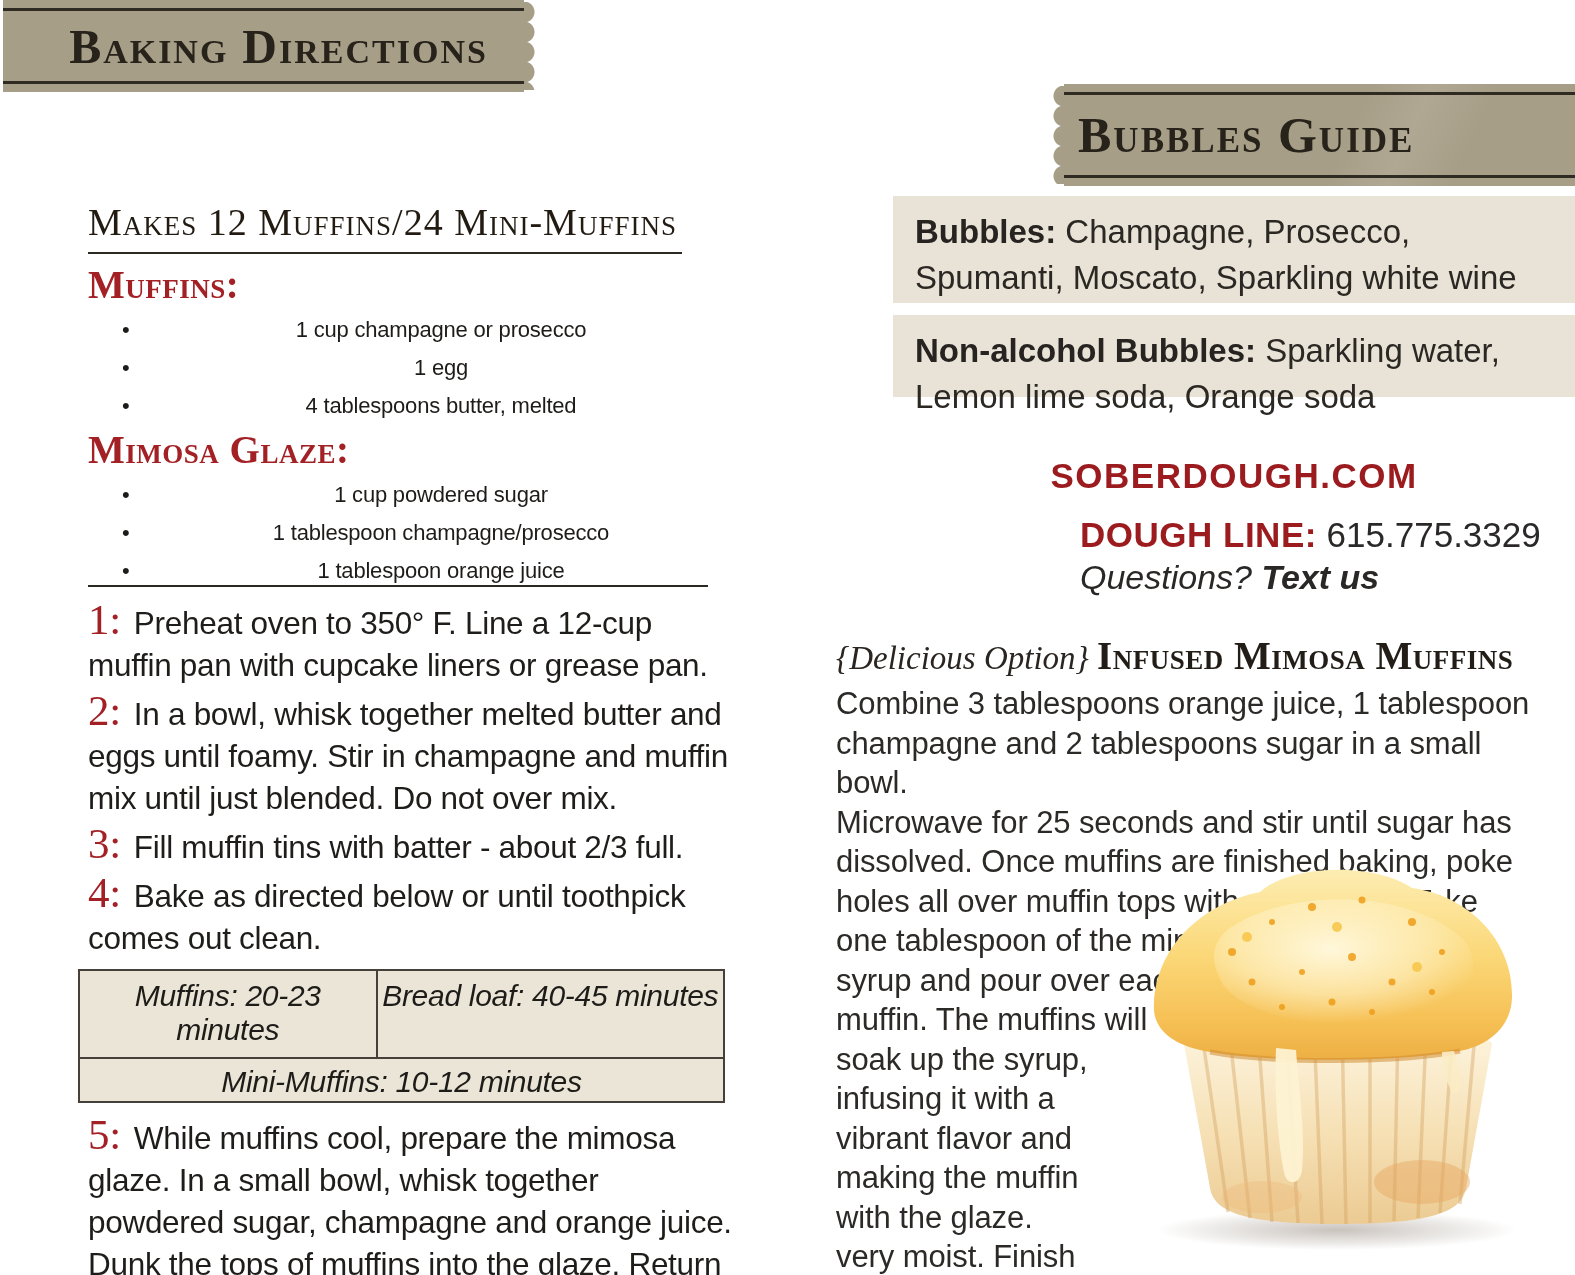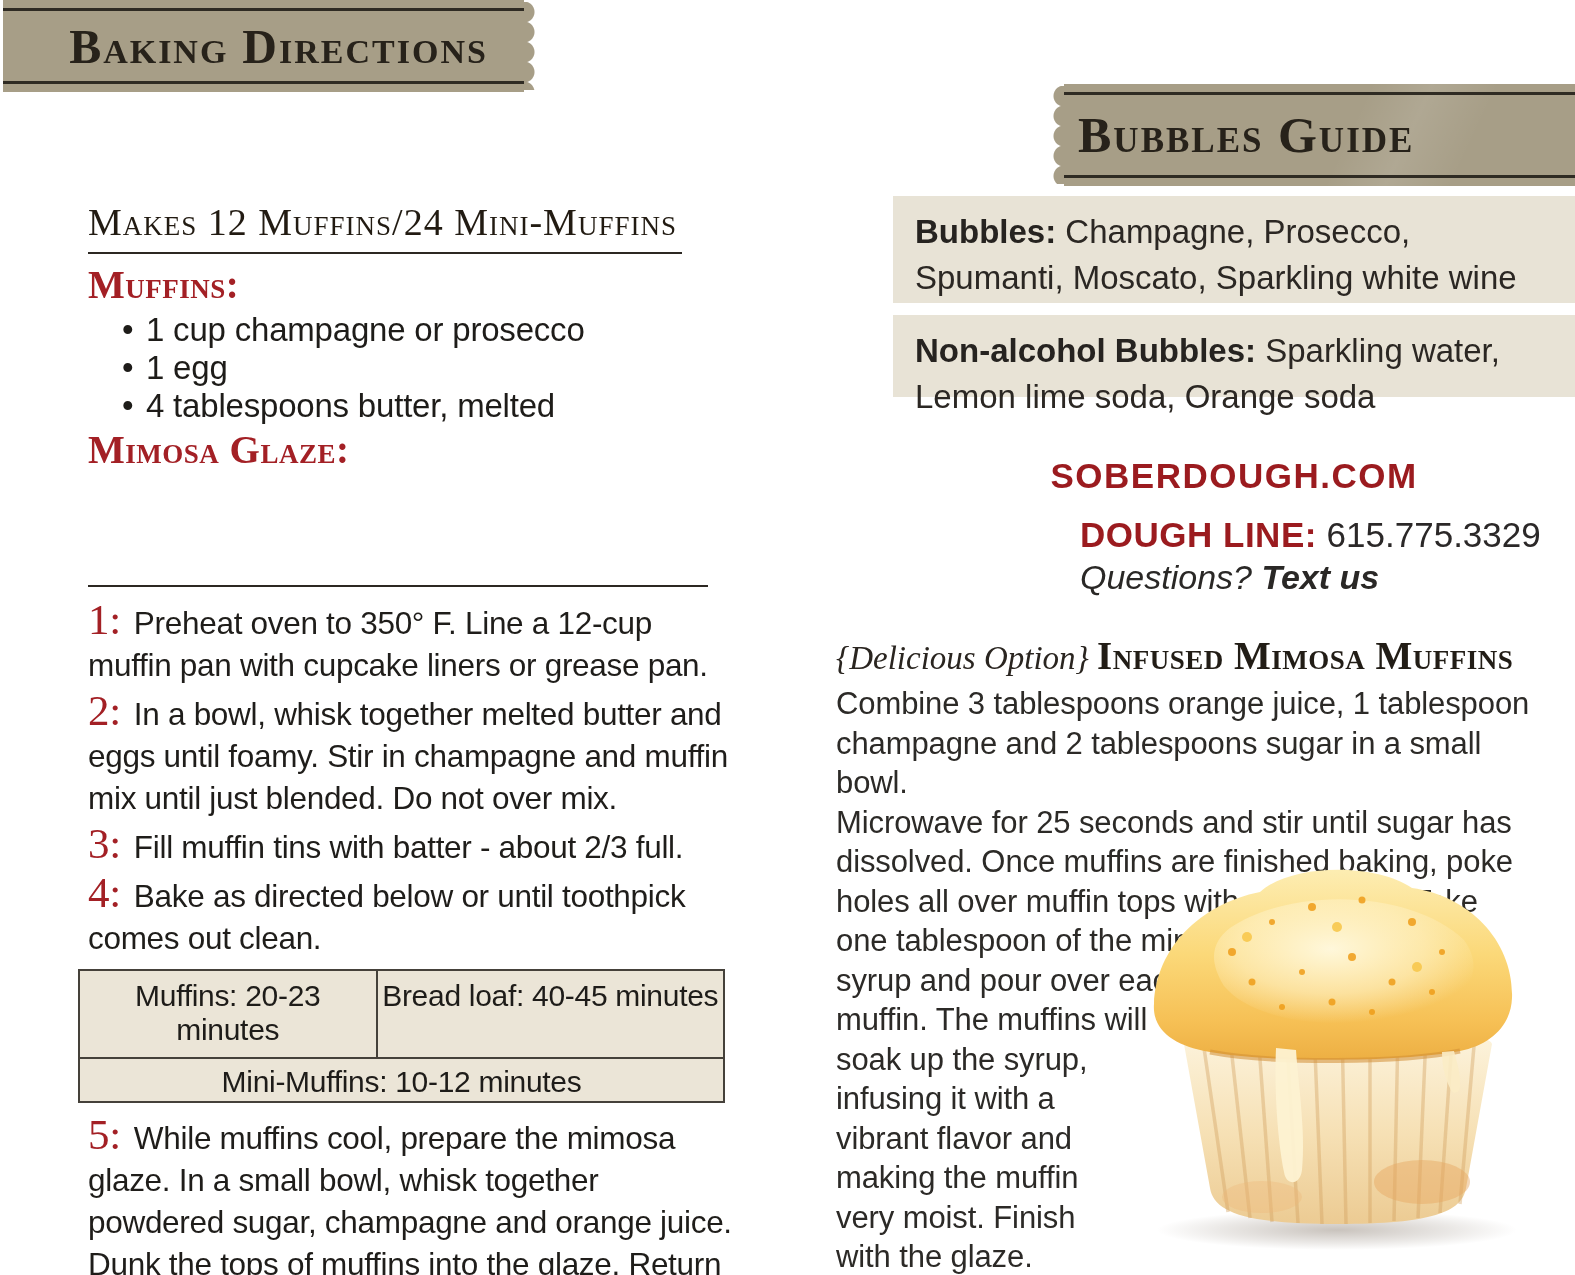--- a/index.html
+++ b/index.html
@@ -28,32 +28,32 @@
   
   .yield{position:absolute;left:88px;top:200px;white-space:nowrap;
      font-family:"Liberation Serif",serif;font-variant:small-caps;font-weight:400;
      font-size:38px;letter-spacing:1px;color:#221b12;}
   .yield-rule{position:absolute;left:88px;top:252px;width:594px;height:2px;background:#2c2822;}
 
   .ingredients{position:absolute;left:88px;top:264px;width:648px;}
   .red-head{font-family:"Liberation Serif",serif;font-variant:small-caps;font-weight:700;
      font-size:39px;line-height:1.1;color:#a32025;margin:0 0 4px 0;letter-spacing:.5px;}
   .ing-list{list-style:none;margin:0 0 4px 0;padding:0;}
-  .ing-list li{position:relative;font-size:33px;line-height:38px;padding-left:58px;
-     letter-spacing:-.2px;color:#1e1c19;}
+  .ing-list li{position:relative;font-size:22px;line-height:38px;padding-left:58px;
+     letter-spacing:-.2px;color:#1e1c19;text-align:center;}
   .ing-list li::before{content:'\2022';position:absolute;left:34px;top:0;color:#1e1c19;}
   .steps-rule{position:absolute;left:88px;top:585px;width:620px;height:2px;background:#2c2822;}
 
   .steps{position:absolute;left:88px;top:598px;width:652px;}
   .step{margin:0 0 3px 0;font-size:31.5px;line-height:42px;letter-spacing:-.3px;color:#1f1d1a;}
   .step-num{font-family:"Liberation Serif",serif;font-size:43px;line-height:1;
      color:#a32025;margin-right:13px;}
 
   .bake-table{margin:10px 0 10px -10px;width:643px;border:2px solid #45413a;
-     background:#ebe5d7;text-align:center;font-size:30px;letter-spacing:-.3px;color:#1e1c19;}
+     background:#ebe5d7;text-align:center;font-size:30px;letter-spacing:-.3px;color:#1e1c19;font-style:italic;}
   .bt-row1{display:flex;border-bottom:2px solid #45413a;}
   .bt-cell{padding:8px 4px 10px 4px;}
   .bt-cell-1{flex:0.92;} .bt-cell-2{flex:1.08;border-left:2px solid #45413a;}
   .bt-row2{padding:6px 0 2px 0;}
 
   
   .info-box{position:absolute;left:893px;width:682px;background:#e8e3d6;
      font-size:33px;line-height:46px;color:#2b2723;}
   .info-box .box-inner{padding:13px 10px 0 22px;}
   .info-box b{font-weight:700;color:#262320;}
@@ -92,20 +92,25 @@
   <div class="yield-rule"></div>
 
   <div class="ingredients">
     <div class="red-head">Muffins:</div>
     <ul class="ing-list">
       <li>1 cup champagne or prosecco</li>
       <li>1 egg</li>
       <li>4 tablespoons butter, melted</li>
     </ul>
     <div class="red-head">Mimosa Glaze:</div>
+    <ul class="ing-list">
+      <li>1 cup powdered sugar</li>
+      <li>1 tablespoon champagne/prosecco</li>
+      <li>1 tablespoon orange juice</li>
+    </ul>
   </div>
   <div class="steps-rule"></div>
 
   <div class="steps">
     <p class="step">
       <span class="step-num">1:</span><span>Preheat oven to 350° F. Line a 12-cup muffin pan with cupcake liners or grease pan.</span>
     </p>
     <p class="step">
       <span class="step-num">2:</span><span>In a bowl, whisk together melted butter and eggs until foamy. Stir in champagne and muffin mix until just blended. Do not over mix.</span>
     </p>
@@ -167,22 +172,22 @@
     <div class="opt-line">Microwave for 25 seconds and stir until sugar has</div>
     <div class="opt-line">dissolved. Once muffins are finished baking, poke</div>
     <div class="opt-line">holes all over muffin tops with a toothpick. Take</div>
     <div class="opt-line">one tablespoon of the mimosa</div>
     <div class="opt-line">syrup and pour over each</div>
     <div class="opt-line">muffin. The muffins will</div>
     <div class="opt-line">soak up the syrup,</div>
     <div class="opt-line">infusing it with a</div>
     <div class="opt-line">vibrant flavor and</div>
     <div class="opt-line">making the muffin</div>
+    <div class="opt-line">with the glaze.</div>
     <div class="opt-line">very moist. Finish</div>
-    <div class="opt-line">with the glaze.</div>
   </div>
 
   <div class="muffin-wrap">
     <svg viewBox="0 0 440 405" width="440" height="405">
       <defs>
         <radialGradient id="shG" cx="50%" cy="50%" r="50%">
           <stop offset="0%" stop-color="rgba(120,105,90,0.40)"></stop>
           <stop offset="65%" stop-color="rgba(120,105,90,0.15)"></stop>
           <stop offset="100%" stop-color="rgba(120,105,90,0)"></stop>
         </radialGradient>

